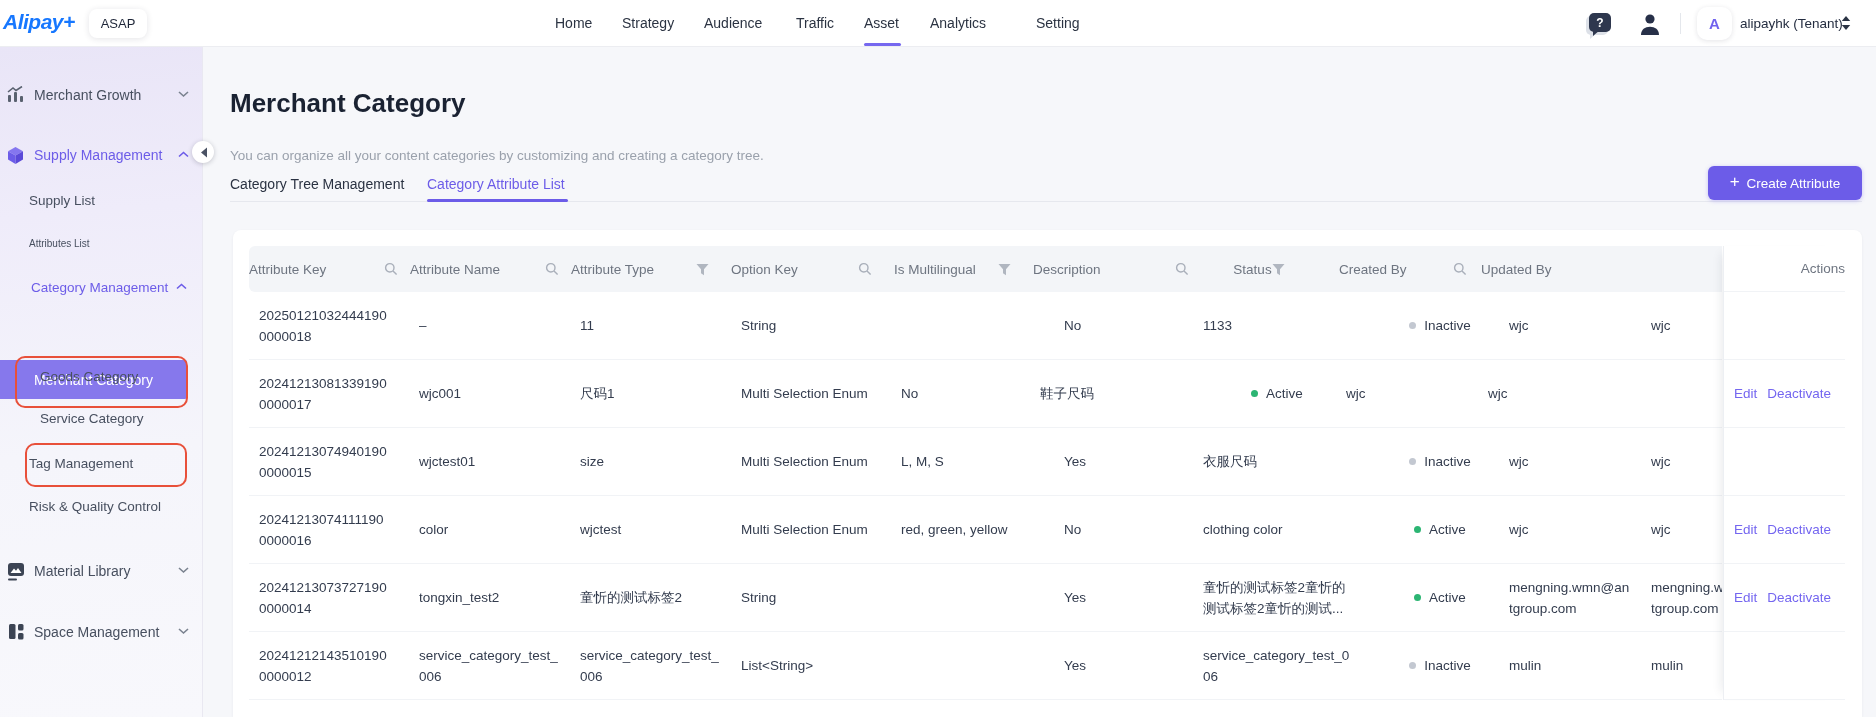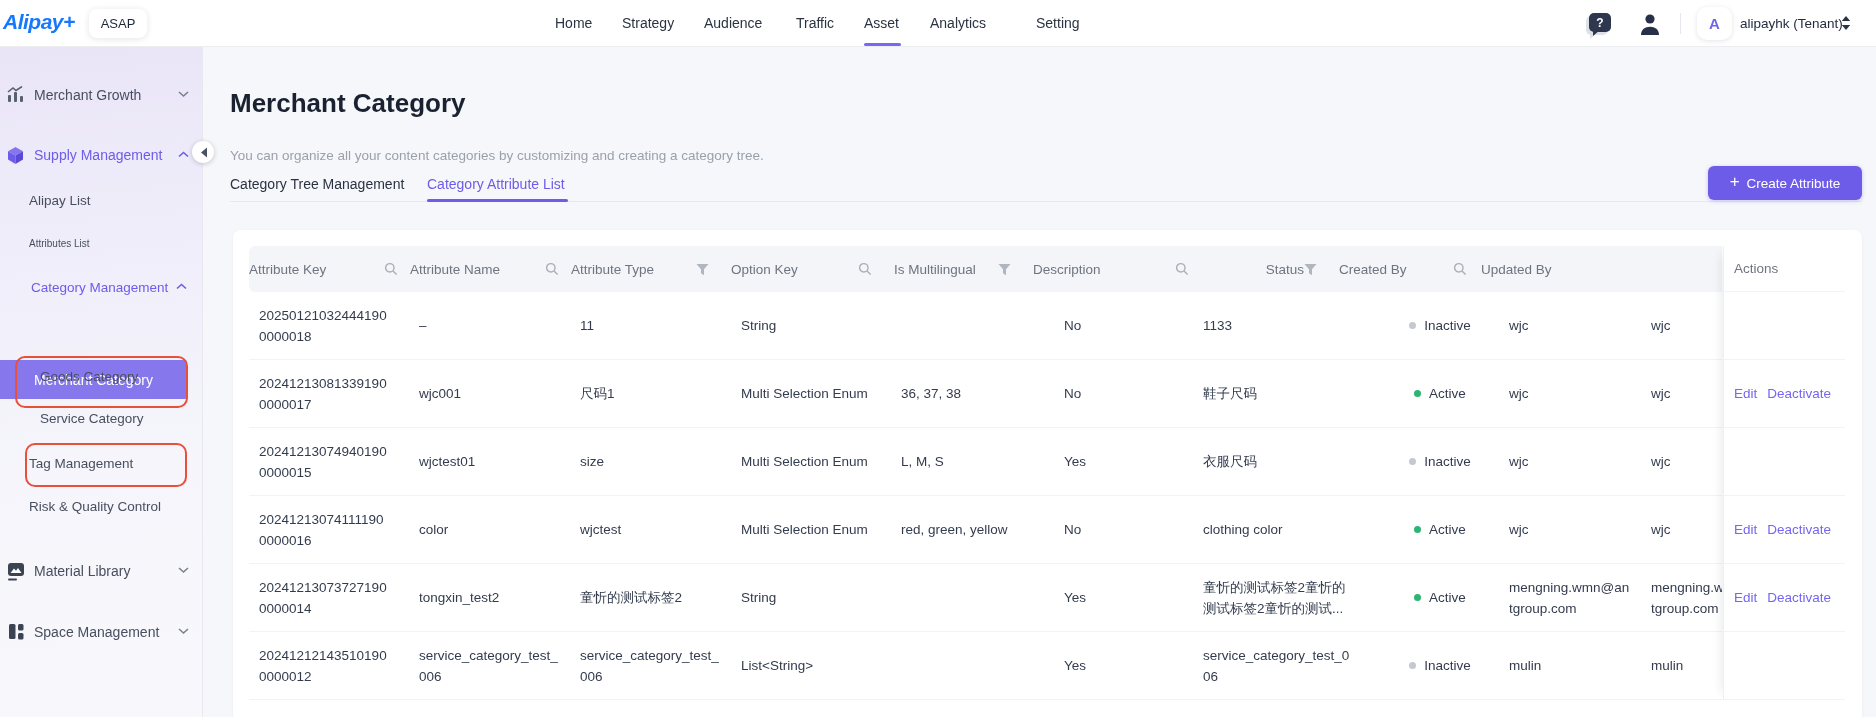--- a/index.html
+++ b/index.html
@@ -57,21 +57,21 @@
   .c5 { width:163px; }
   .c6 { width:139px; }
   .c7 { width:168px; padding-right:12px; }
   .c8 { width:138px; flex-direction:row; align-items:center; }
   .c9 { width:142px; padding-right:14px; }
   .c10 { width:71px; overflow:hidden; white-space:nowrap; }
   .dot { width:7px; height:7px; border-radius:50%; margin-right:8px; flex:none; }
   .dot.active { background:#2cb573; }
   .dot.inactive { background:#c3c8d1; }
   .actions-col { position:absolute; left:1490px; top:16px; width:122px; background:#fff; border-left:1px solid #edeff3; box-shadow:-9px 0 10px -8px rgba(30,40,60,.10); }
-  .actions-head { height:46px; display:flex; align-items:center; padding-left:10px; font-size:13.5px; color:#6e7581; border-bottom:1px solid #f1f3f6; background:#fff; }
+  .actions-head { height:46px; display:flex; align-items:center; padding-left:10px; font-size:13.5px; color:#6e7581; border-bottom:1px solid #f1f3f6; background:#fff;justify-content:flex-end; }
   .action-row { height:68px; display:flex; align-items:center; gap:10px; padding-left:10px; border-bottom:1px solid #f1f3f6; }
   .action-link { color:#7466f0; font-size:13.5px; cursor:pointer; white-space:nowrap; }
   svg { display:block; }
 </style>
 </head>
 <body>
 
 <div id="page">
 
   <div class="navbar">
@@ -150,21 +150,21 @@
       </span>
       <span class="lbl purple">Supply Management</span>
     </div>
     <span class="side-chevron" style="top:104px">
       <svg width="11" height="7">
           <polyline points="1,5.5 5.5,1.5 10,5.5" fill="none" stroke="#6c5ce8" stroke-width="1.6"></polyline>
         </svg>
     </span>
 
     <div class="side-item" style="left:29px; top:141px; font-size:13.5px">
-      <span class="lbl">Alipay List</span>
+      <span class="lbl">Supply List</span>
     </div>
     <div class="side-item" style="left:29px; top:184px; font-size:10px">
       <span class="lbl">Attributes List</span>
     </div>
     <div class="side-item" style="left:31px; top:228px; font-size:13.5px; width:150px">
       <span class="lbl purple">Category Management</span>
     </div>
     <span class="side-chevron" style="top:236px; left:176px">
       <svg width="11" height="7">
           <polyline points="1,5.5 5.5,1.5 10,5.5" fill="none" stroke="#6c5ce8" stroke-width="1.6"></polyline>
@@ -290,21 +290,21 @@
       </div>
       <div class="hcell c7">
         <span>Description</span>
         <span>
             <svg width="14" height="14">
               <circle cx="5.8" cy="5.8" r="4.2" fill="none" stroke="#a9afba" stroke-width="1.4"></circle>
               <line x1="9" y1="9" x2="12.6" y2="12.6" stroke="#a9afba" stroke-width="1.4"></line>
             </svg>
           </span>
       </div>
-      <div class="hcell c8" style="justify-content:flex-end">
+      <div class="hcell c8" style="justify-content:center">
         <span>Status</span>
         <span>
             <svg width="13" height="13">
               <path d="M0.5 1 H12.5 L8 6.2 V12.3 L5 10.2 V6.2 Z" fill="#b0b6c0"></path>
             </svg>
           </span>
       </div>
       <div class="hcell c9">
         <span>Created By</span>
         <span>
@@ -359,23 +359,20 @@
           </div>
     <div class="cell c2">
             <div>wjc001</div>
           </div>
     <div class="cell c3">
             <div>尺码1</div>
           </div>
     <div class="cell c4">
             <div>Multi Selection Enum</div>
           </div>
-    <div class="cell c5">
-            <div>36, 37, 38</div>
-          </div>
     <div class="cell c6">
             <div>No</div>
           </div>
     <div class="cell c7">
             <div>鞋子尺码</div>
           </div>
     <div class="cell c8">
       <span class="dot active"></span>
       <span class="status-label">Active</span>
     </div>

